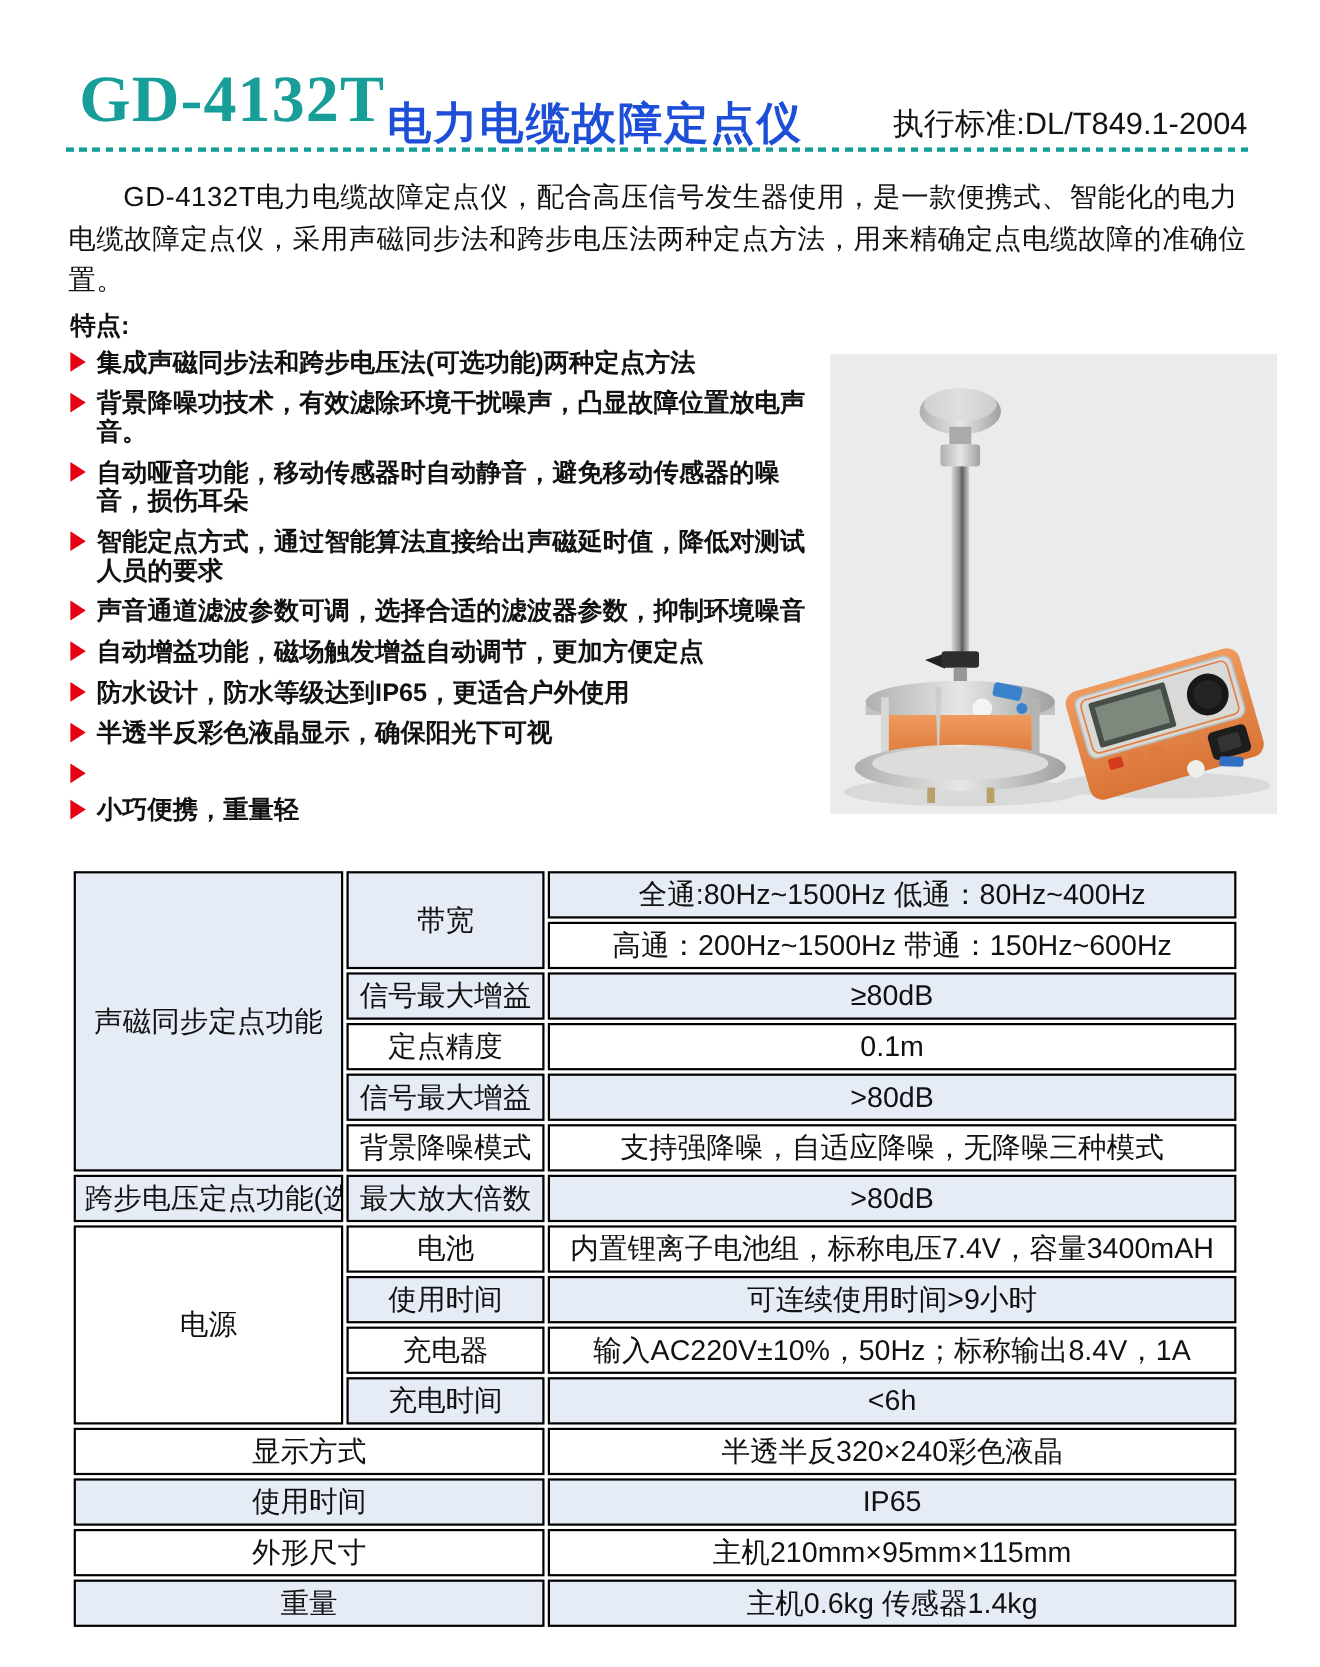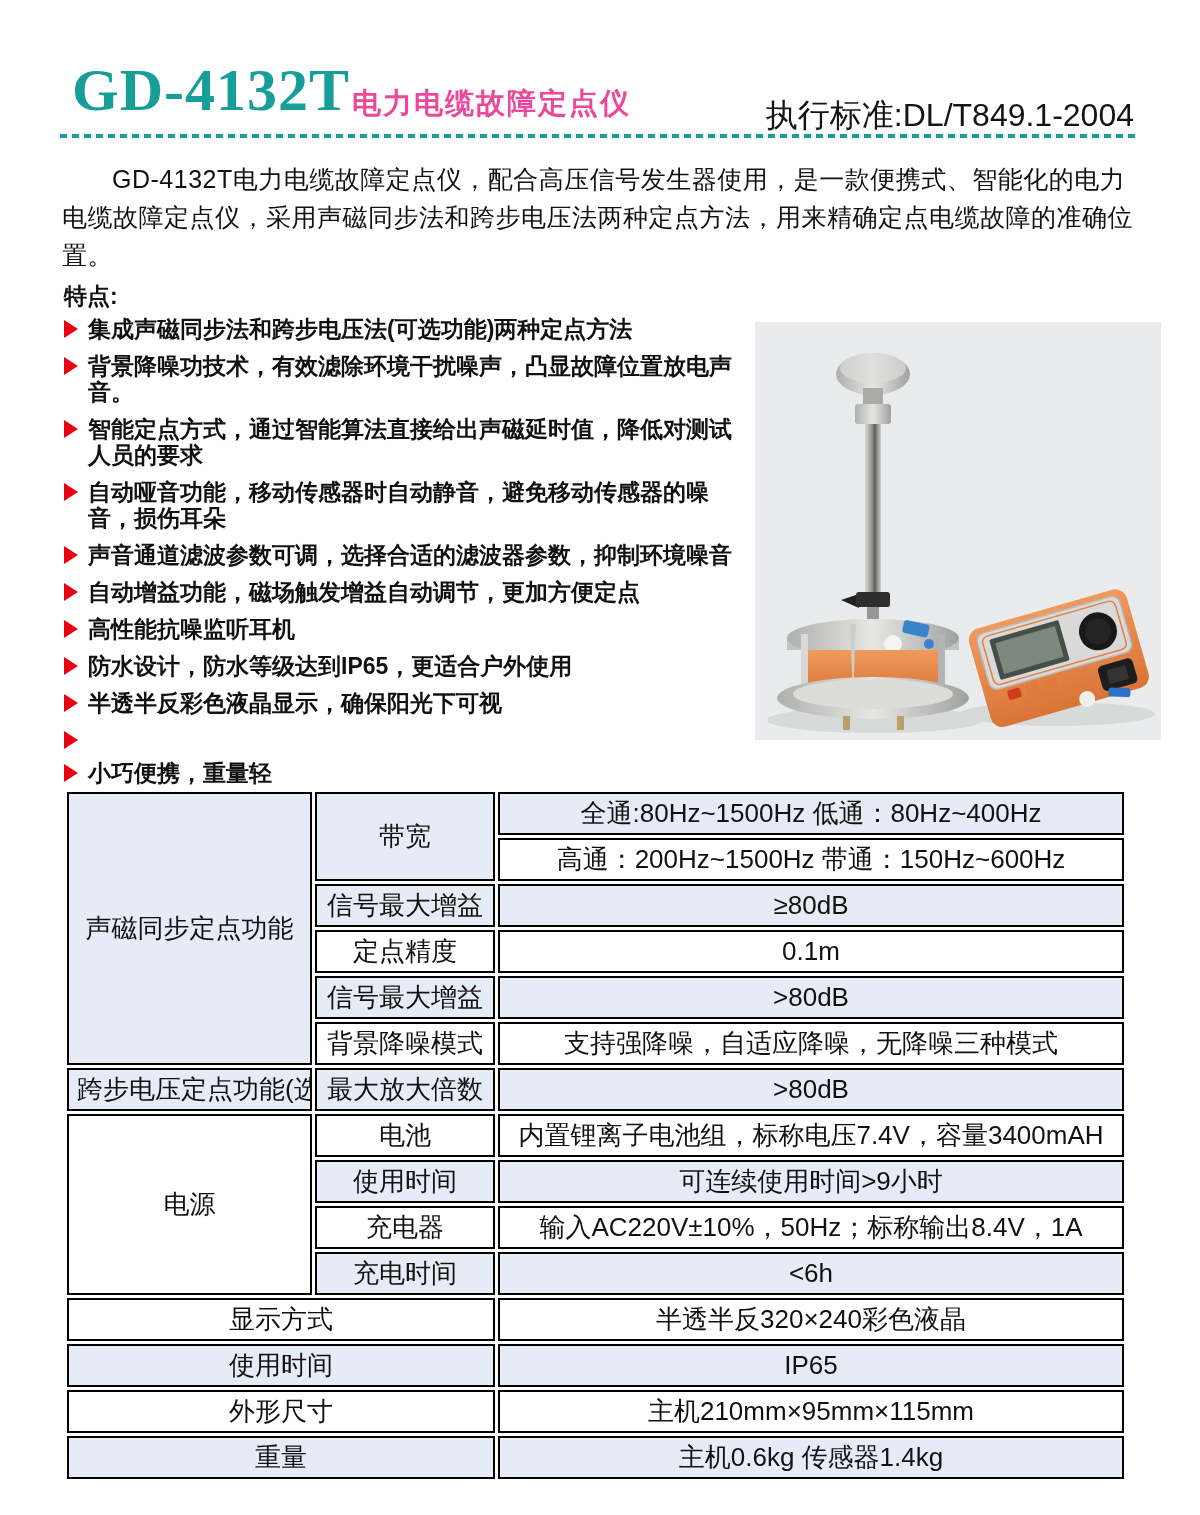--- a/index.html
+++ b/index.html
@@ -15,26 +15,26 @@
 
   
   .model {
     position:absolute; left:72px; top:60px;
     font-family:"Liberation Serif", serif;
     font-size:60px; font-weight:bold; line-height:1;
     color:#189e98; letter-spacing:1px;
   }
   .prod-title {
     position:absolute; left:352px; top:84px;
-    font-size:29px; font-weight:bold; color:#ec4899;
+    font-size:40px; font-weight:bold; color:#1d4ed8;
     letter-spacing:2px;
   }
   .standard {
     position:absolute; right:66px; top:94px;
-    font-size:32px; color:#141414;
+    font-size:28px; color:#141414;
   }
   .divider {
     position:absolute; left:60px; top:134px; width:1078px; height:4px;
     background:repeating-linear-gradient(90deg,#189e98 0 7px,transparent 7px 12px);
   }
 
   
   .intro {
     position:absolute; left:62px; top:160px; width:1078px;
     font-size:25px; font-weight:normal; line-height:38px;
@@ -104,37 +104,33 @@
     <li>
         <span class="tri"></span>
         <span>集成声磁同步法和跨步电压法(可选功能)两种定点方法</span>
       </li>
     <li>
         <span class="tri"></span>
         <span>背景降噪功技术，有效滤除环境干扰噪声，凸显故障位置放电声音。</span>
       </li>
     <li>
         <span class="tri"></span>
+        <span>自动哑音功能，移动传感器时自动静音，避免移动传感器的噪音，损伤耳朵</span>
+      </li>
+    <li>
+        <span class="tri"></span>
         <span>智能定点方式，通过智能算法直接给出声磁延时值，降低对测试人员的要求</span>
       </li>
     <li>
         <span class="tri"></span>
-        <span>自动哑音功能，移动传感器时自动静音，避免移动传感器的噪音，损伤耳朵</span>
-      </li>
-    <li>
-        <span class="tri"></span>
         <span>声音通道滤波参数可调，选择合适的滤波器参数，抑制环境噪音</span>
       </li>
     <li>
         <span class="tri"></span>
         <span>自动增益功能，磁场触发增益自动调节，更加方便定点</span>
-      </li>
-    <li>
-        <span class="tri"></span>
-        <span>高性能抗噪监听耳机</span>
       </li>
     <li>
         <span class="tri"></span>
         <span>防水设计，防水等级达到IP65，更适合户外使用</span>
       </li>
     <li>
         <span class="tri"></span>
         <span>半透半反彩色液晶显示，确保阳光下可视</span>
       </li>
     <li>

